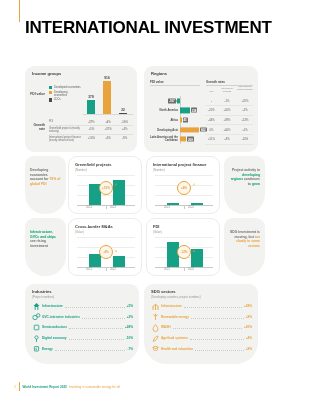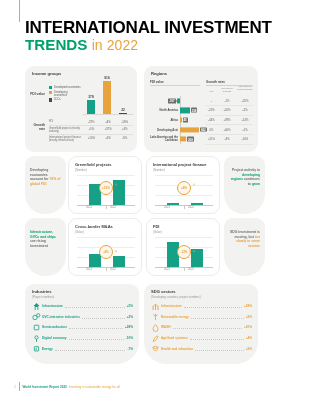--- a/index.html
+++ b/index.html
@@ -189,25 +189,20 @@
 </style>
 </head>
 <body>
 
 <div class="page">
 
   <div class="top-rule"></div>
 
   <div class="title-block">
     <div class="title-l1">INTERNATIONAL INVESTMENT</div>
-    <div class="title-l2">
-      <span class="t-green">TRENDS</span>
-      <span class="t-in">in</span>
-      <span class="t-year">2022</span>
-    </div>
   </div>
 
   <div class="card" id="income-card">
     <div class="card-title" id="income-title">Income groups</div>
 
     <div class="ig-row-label" id="ig-fdi-label">FDI value</div>
     <div class="ig-row-label" id="ig-growth-label">Growth rate</div>
 
     <div class="ig-legend">
       <div class="lg-item">

